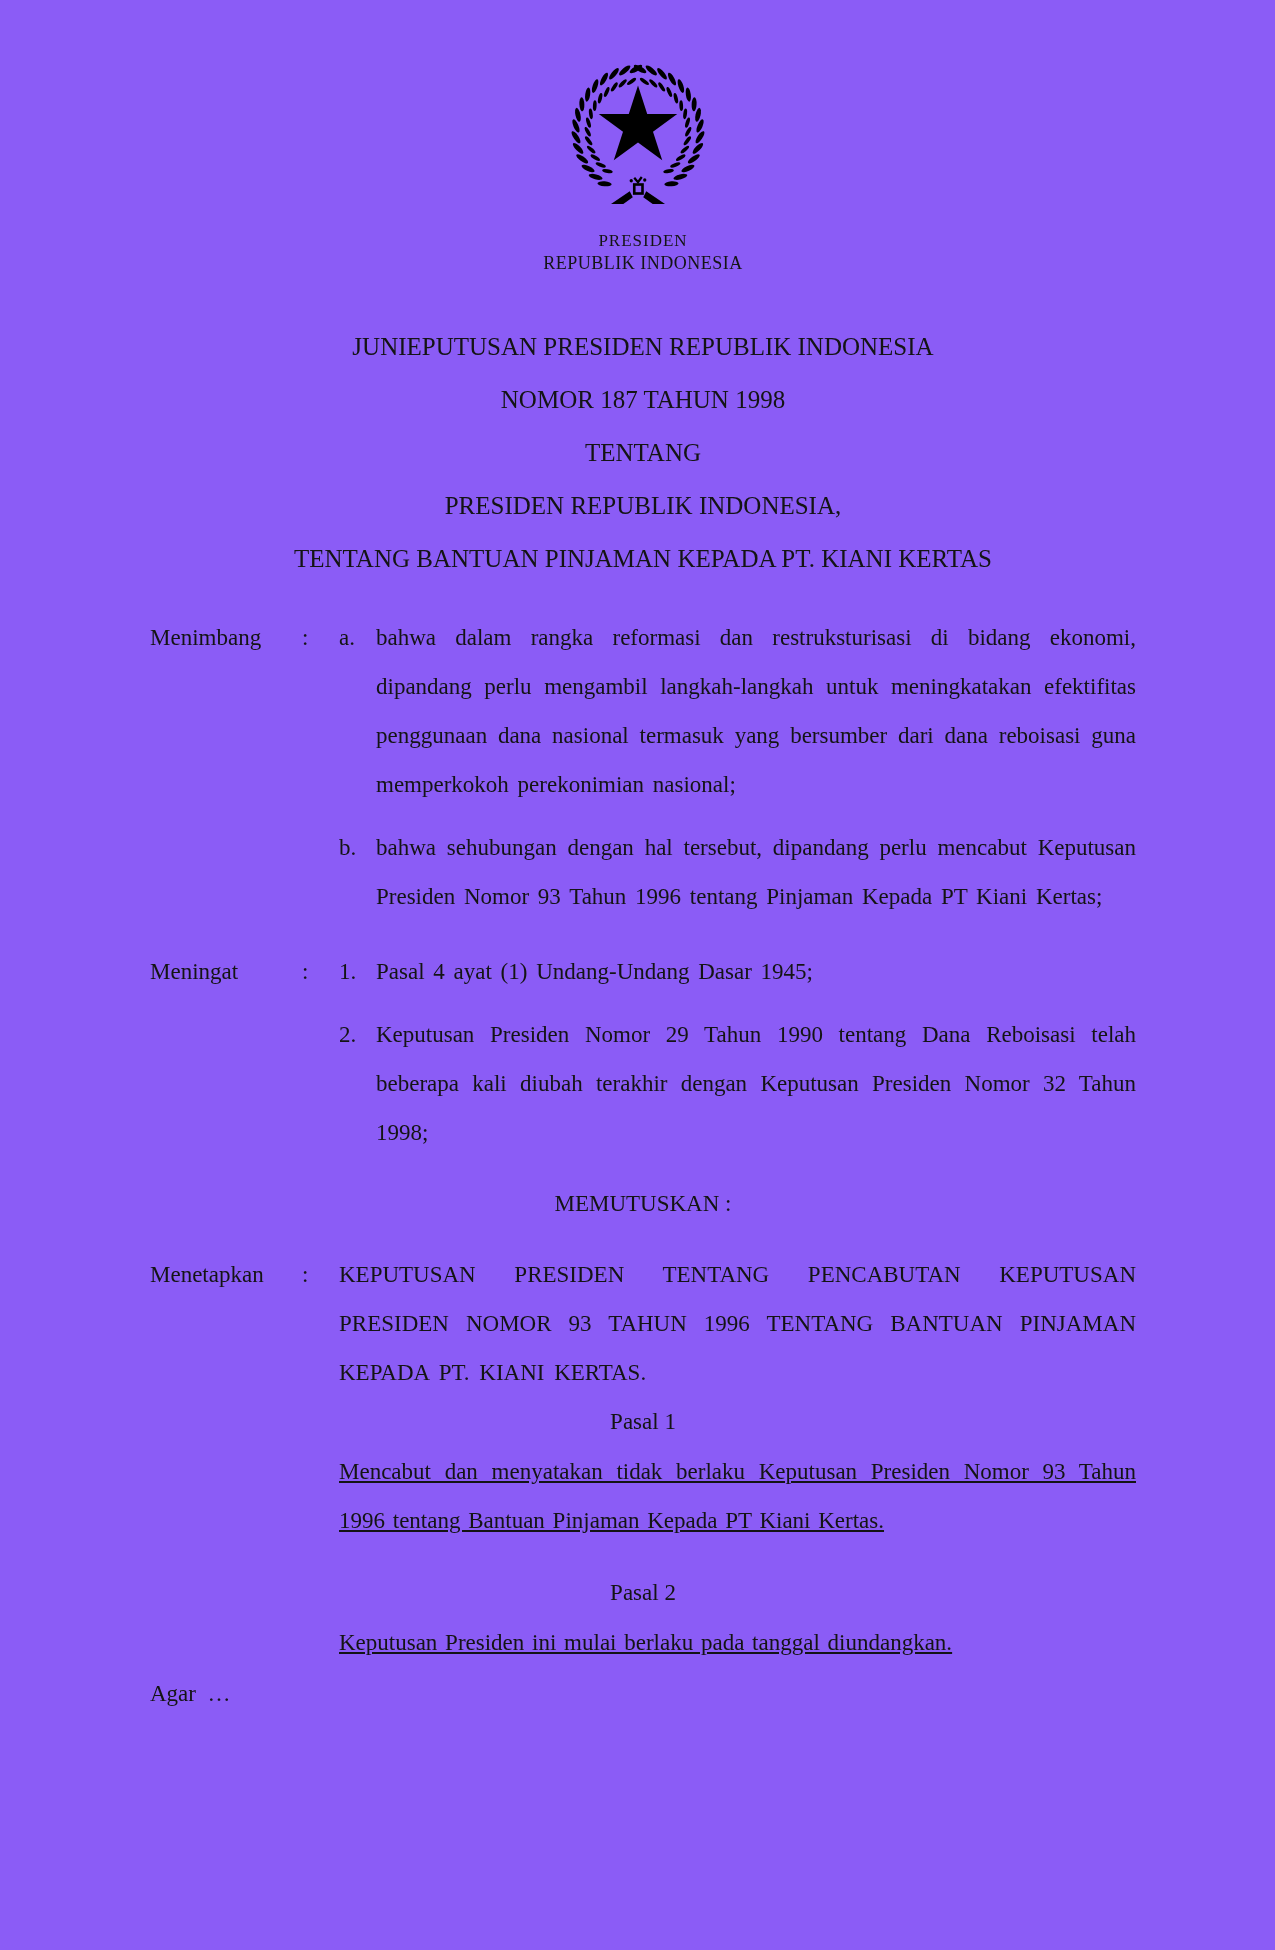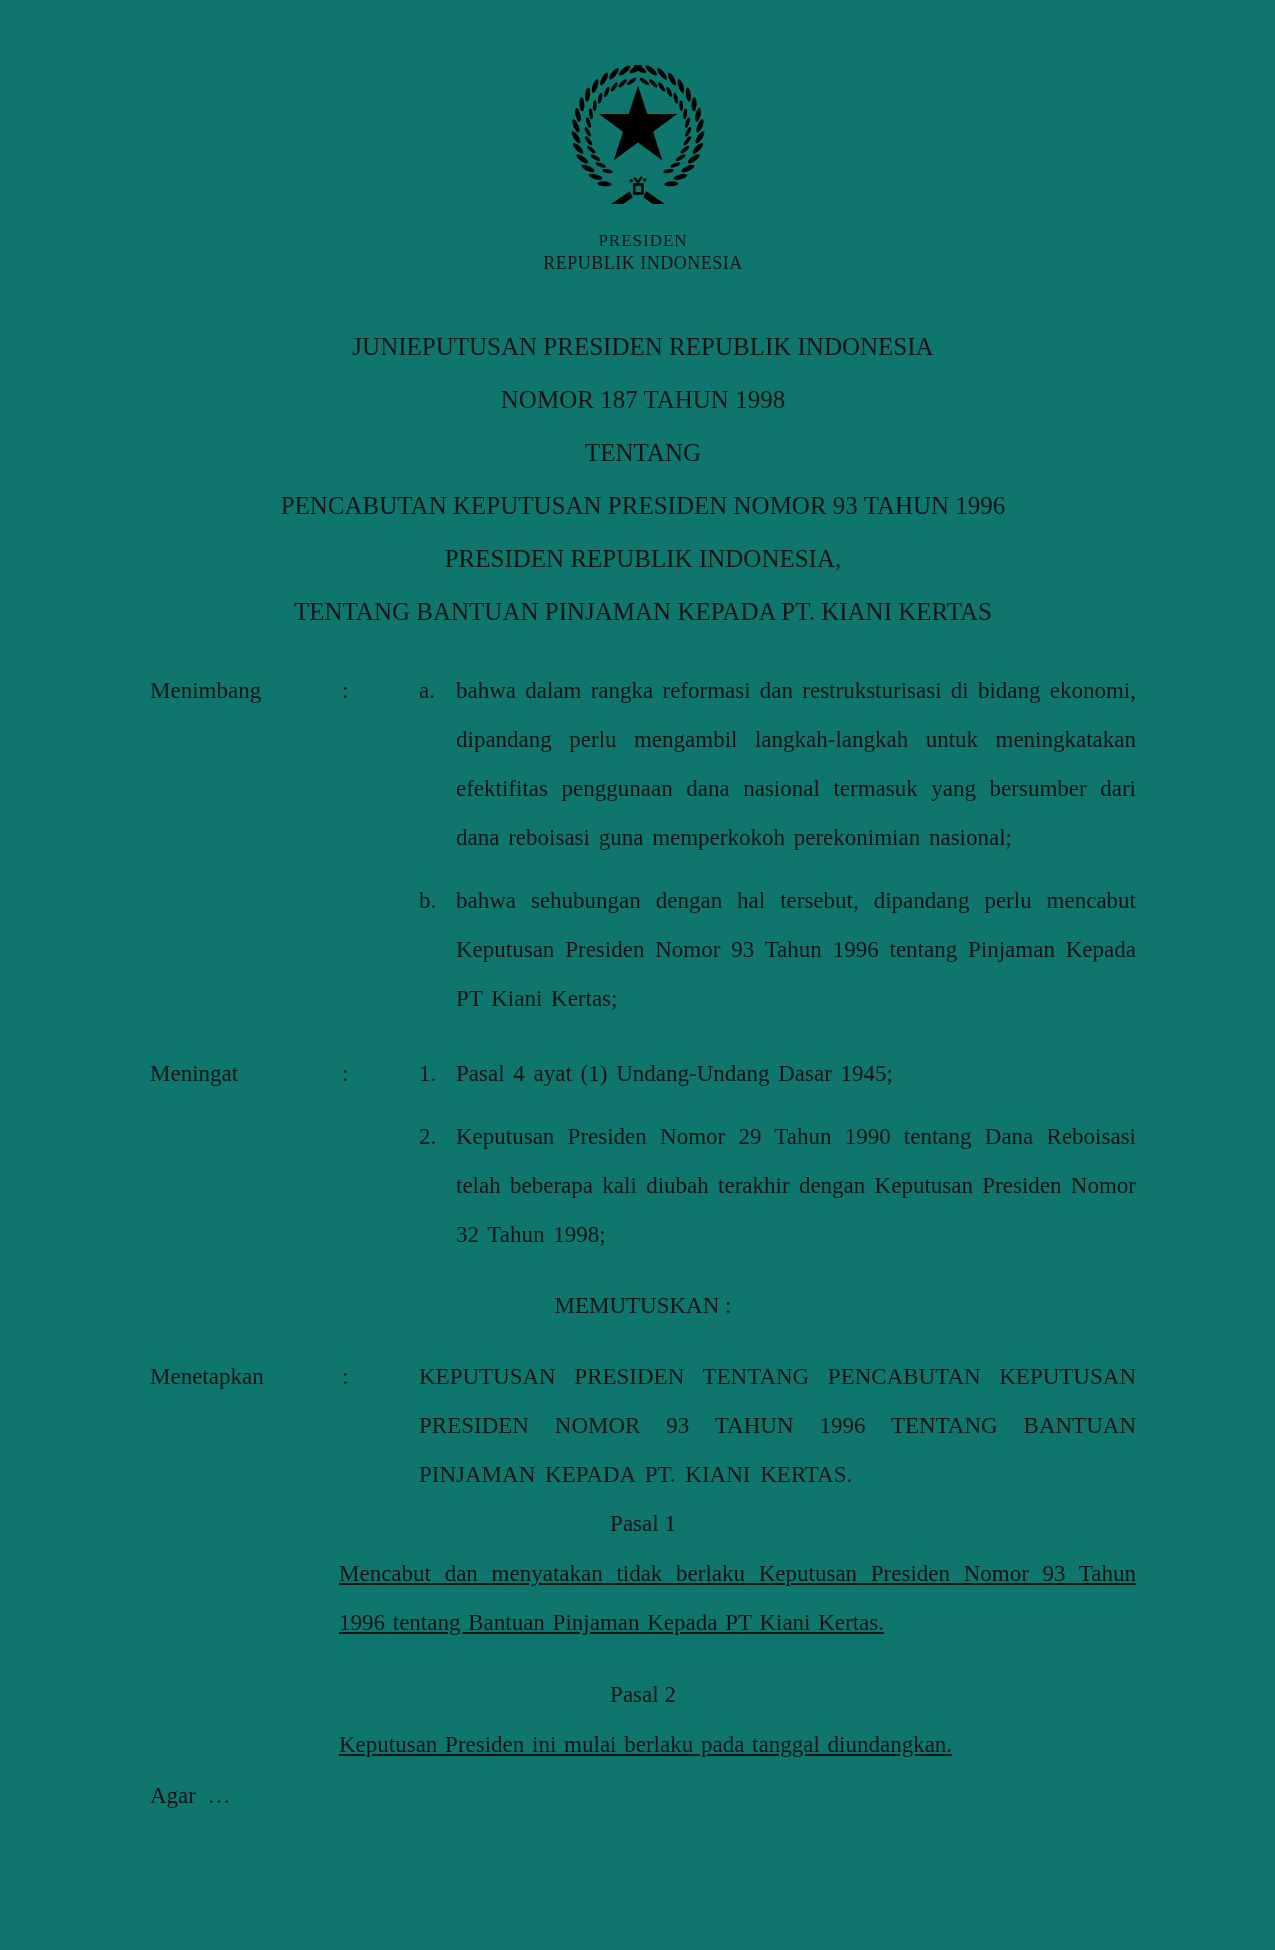--- a/index.html
+++ b/index.html
@@ -1,36 +1,36 @@
 <!DOCTYPE html>
 <html><head>
 <meta charset="utf-8">
 <style>
   * { margin:0; padding:0; box-sizing:border-box; }
   html,body { background:#ffffff; }
   .page {
     position:relative;
     width:1275px; height:1950px;
-    background:#0f766e;
+    background:#8b5cf6;
     color:#141414;
     font-family:"Liberation Serif", serif;
     overflow:hidden;
   }
   .content { margin-left:150px; width:986px; }
 
   .emblem-wrap { width:150px; margin:54px auto 0; text-align:center; }
   .agency { text-align:center; margin-top:26px; }
   .agency-line1 { font-size:17px; line-height:22px; letter-spacing:1px; }
   .agency-line2 { font-size:18px; line-height:22px; letter-spacing:0.5px; }
 
   .title-block { margin-top:46px; text-align:center; }
   .title-line { font-size:25px; line-height:53px; white-space:nowrap; }
 
   .preamble { margin-top:28px; font-size:23px; line-height:49px; }
-  .clause { display:flex;gap:40px; }
+  .clause { display:flex; }
   .clause-label { width:152px; flex:none; }
   .clause-colon { width:37px; flex:none; }
   .clause-content { flex:1; }
   .item { display:flex; }
   .item + .item { margin-top:14px; }
   .item-marker { width:37px; flex:none; }
   .item-text { flex:1; text-align:justify; word-spacing:3px; }
   .clause-meningat { margin-top:26px; }
 
   .memutuskan { margin-top:22px; text-align:center; font-size:23px; line-height:49px; }
@@ -134,21 +134,20 @@
   <div class="content">
     <div class="agency">
       <div class="agency-line1">PRESIDEN</div>
       <div class="agency-line2">REPUBLIK INDONESIA</div>
     </div>
 
     <div class="title-block">
       <div class="title-line">JUNIEPUTUSAN PRESIDEN REPUBLIK INDONESIA</div>
       <div class="title-line">NOMOR 187 TAHUN 1998</div>
       <div class="title-line">TENTANG</div>
-      <div class="title-line">PENCABUTAN KEPUTUSAN PRESIDEN NOMOR 93 TAHUN 1996</div>
       <div class="title-line">PRESIDEN REPUBLIK INDONESIA,</div>
       <div class="title-line">TENTANG BANTUAN PINJAMAN KEPADA PT. KIANI KERTAS</div>
     </div>
 
     <div class="preamble">
       <div class="clause">
         <div class="clause-label">Menimbang</div>
         <div class="clause-colon">:</div>
         <div class="clause-content">
           <div class="item">

